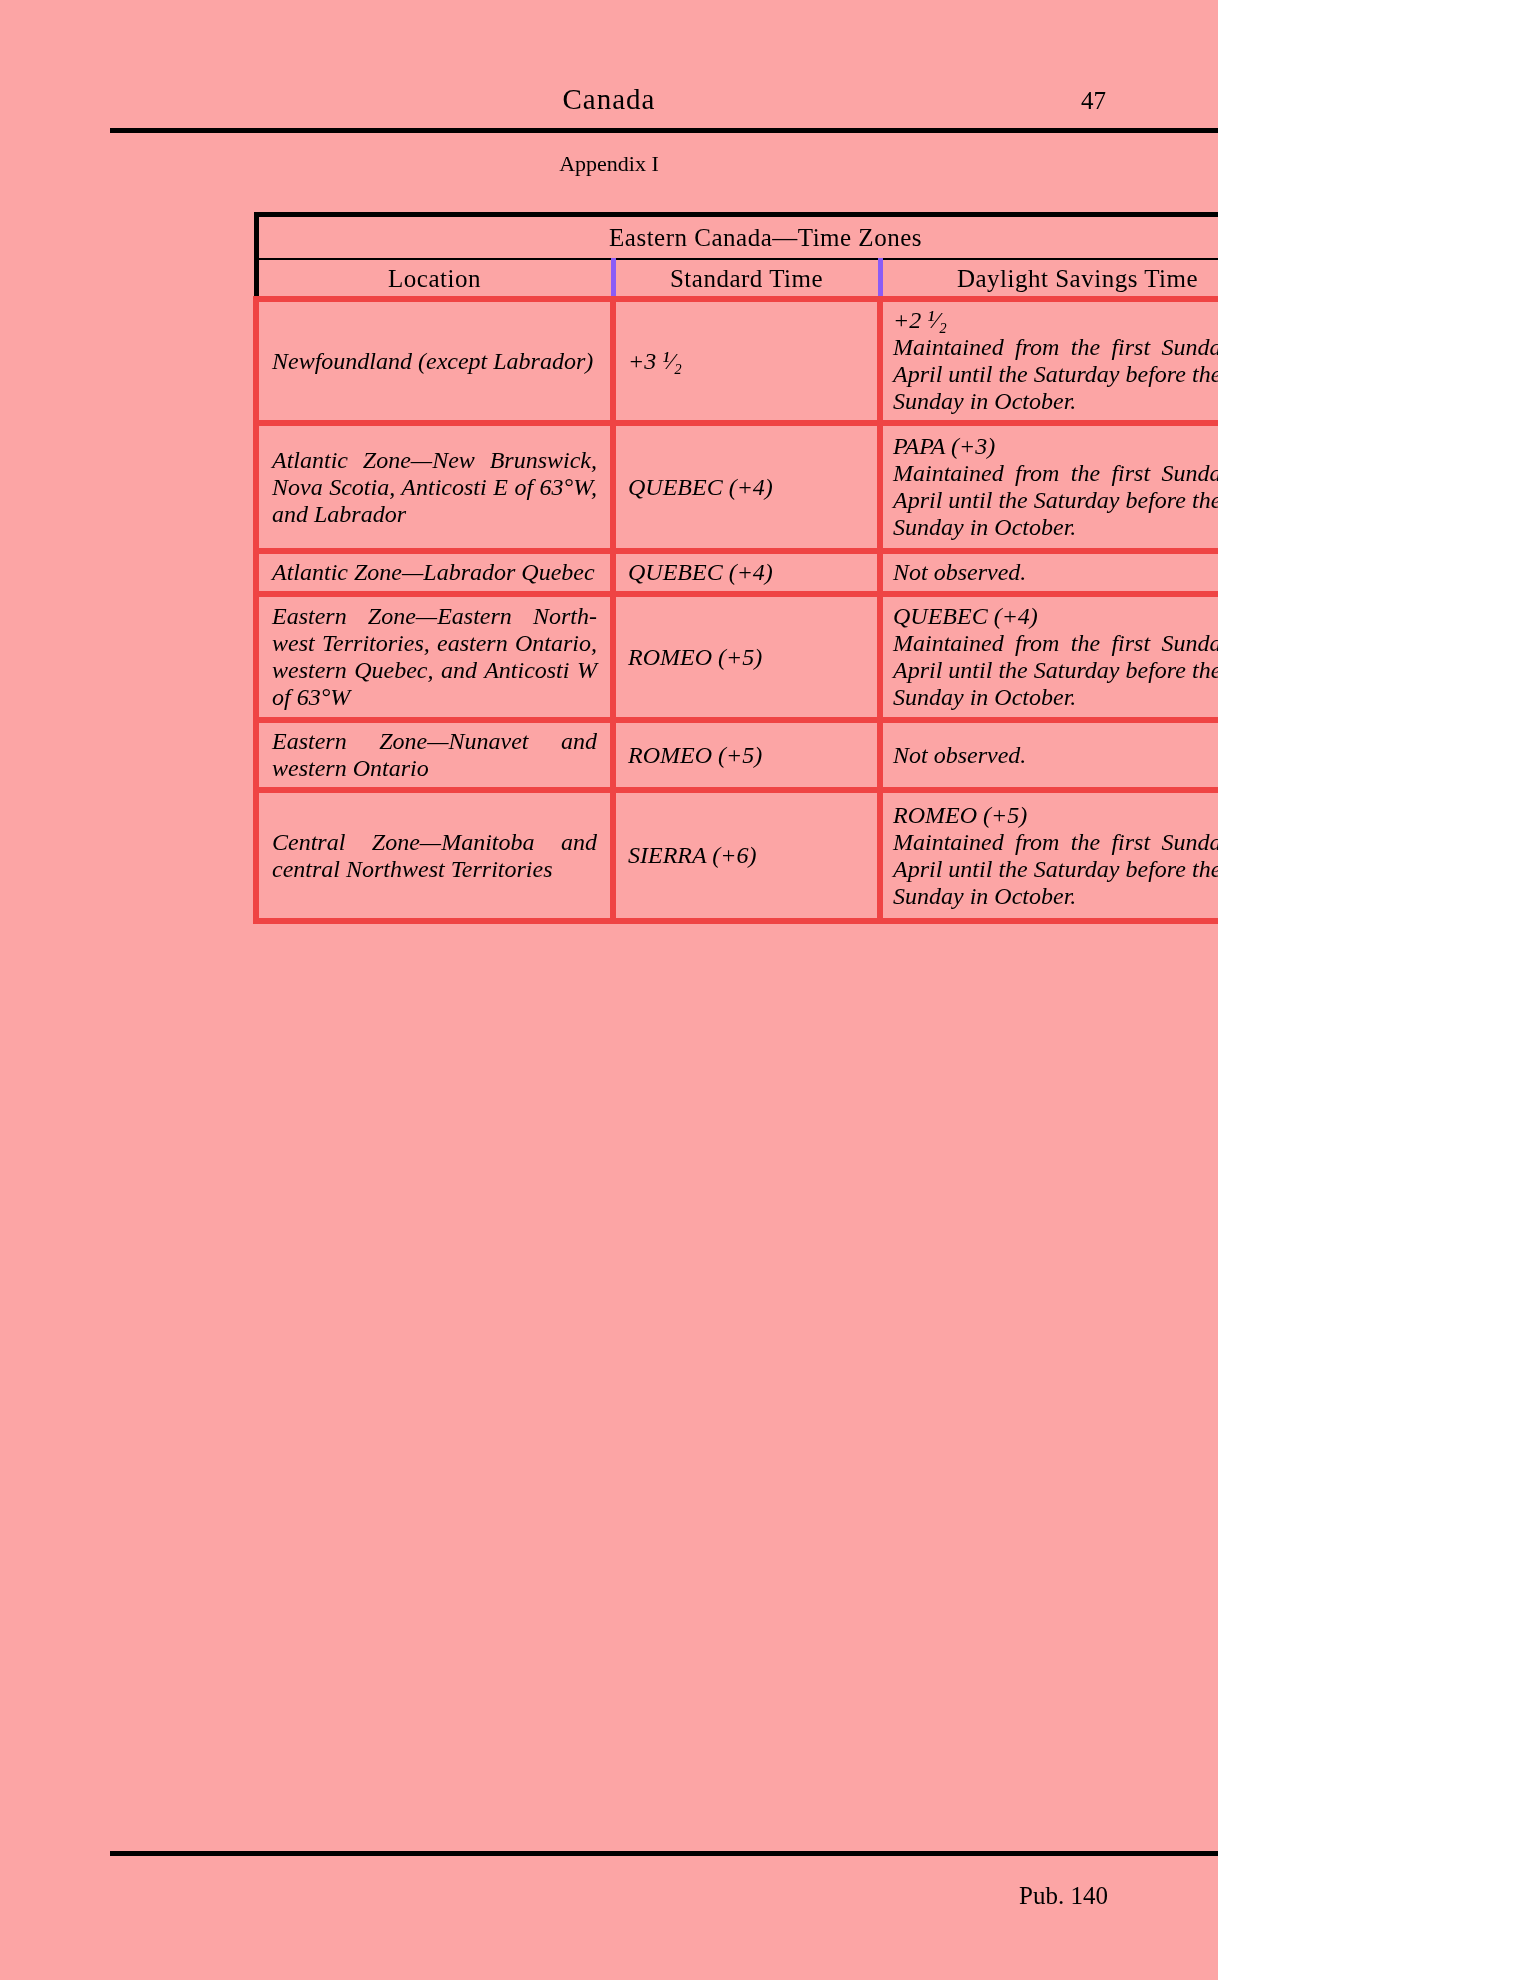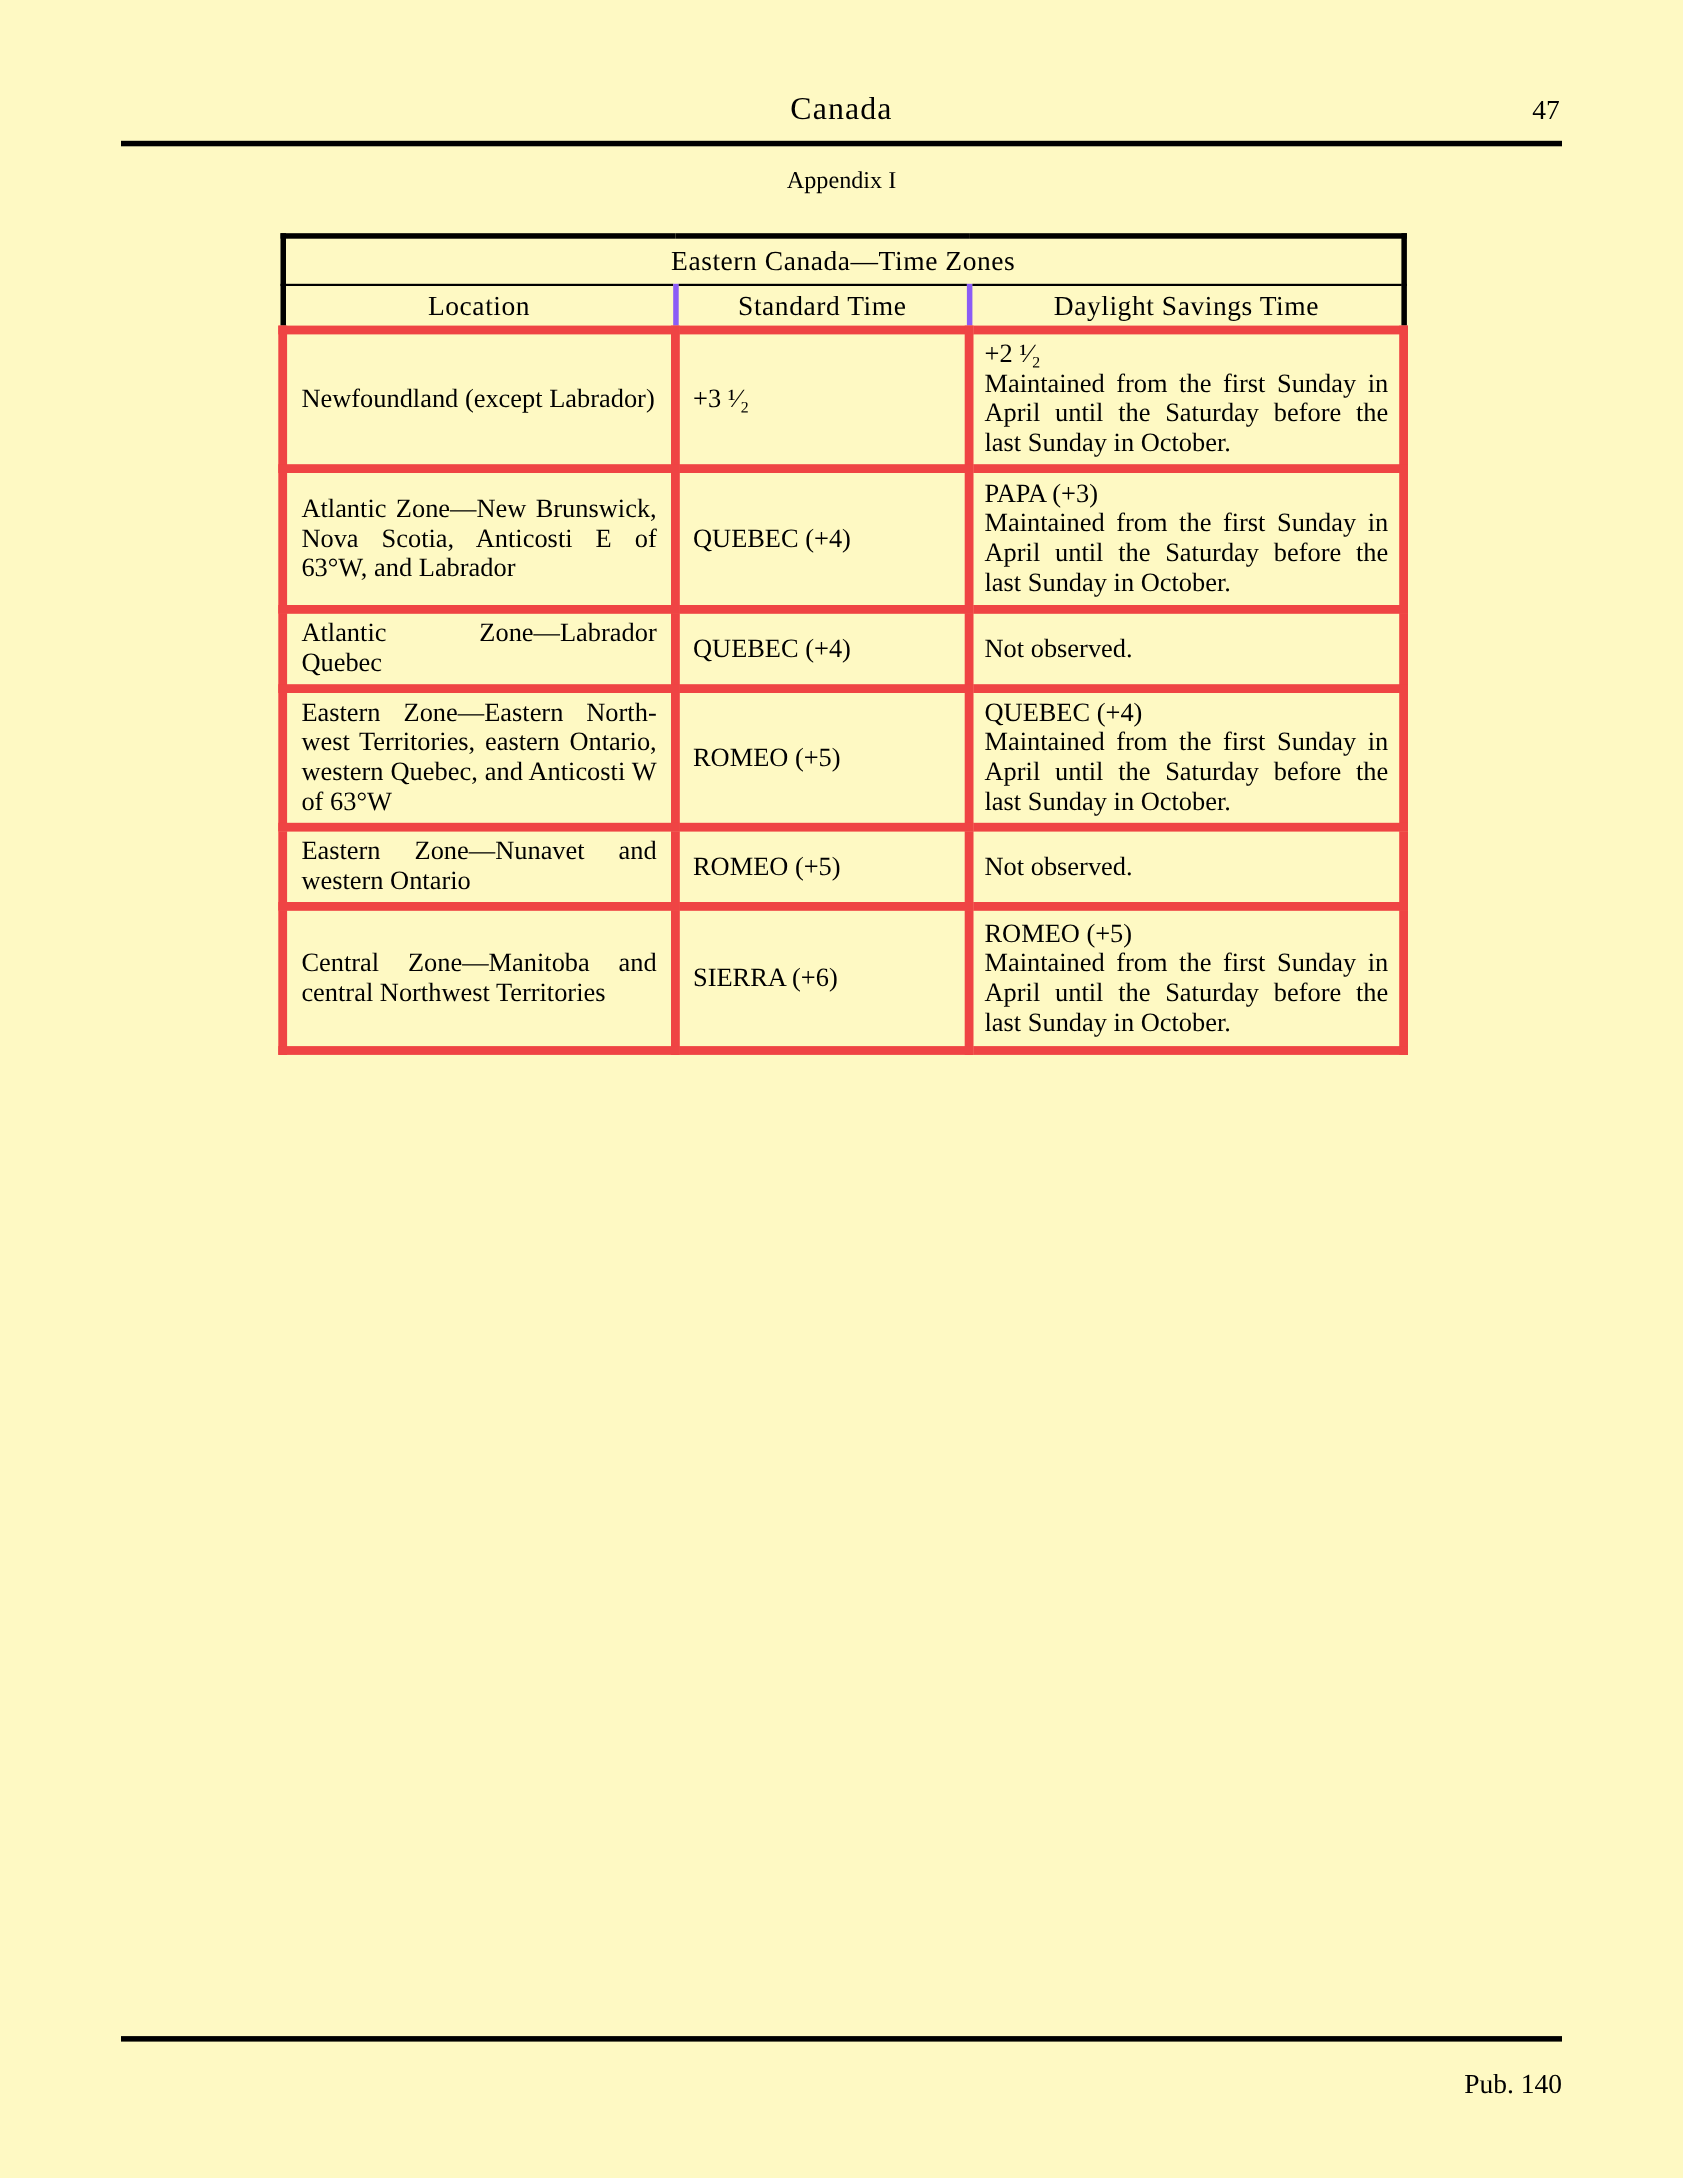--- a/index.html
+++ b/index.html
@@ -2,23 +2,23 @@
 <html><head>
 <meta charset="utf-8">
 <style>
   html, body {
     margin: 0;
     padding: 0;
     background: #ffffff;
   }
   .page {
     position: relative;
-    width: 1530px;
+    width: 1218px;
     height: 1980px;
-    background: #fef9c3;
+    background: #fca5a5;
     font-family: "Liberation Serif", "DejaVu Serif", serif;
     color: #000000;
     overflow: hidden;
   }
   .header-title {
     position: absolute;
     top: 83px;
     left: 0;
     width: 100%;
     text-align: center;
@@ -71,23 +71,24 @@
   }
   tr.head-row th {
     border-bottom: 5px solid #000000;
     height: 34px;
     text-align: center;
     font-size: 25px;
     letter-spacing: 0.5px;
   }
   tr.head-row th + th { border-left: 5px solid #8b5cf6; }
   tbody td {
-    border: 8px solid #ef4444;
+    border: 6px solid #ef4444;
     vertical-align: middle;
     padding: 5px 12px;
+    font-style: italic;
   }
   td.loc {
     text-align: justify;
     padding: 5px 13px;
   }
   td.std { padding-left: 12px; }
   td.dst { padding: 5px 10px; }
   .dst-note { text-align: justify; }
   tr.r1 { height: 123px; }
   tr.r2 { height: 128px; }

